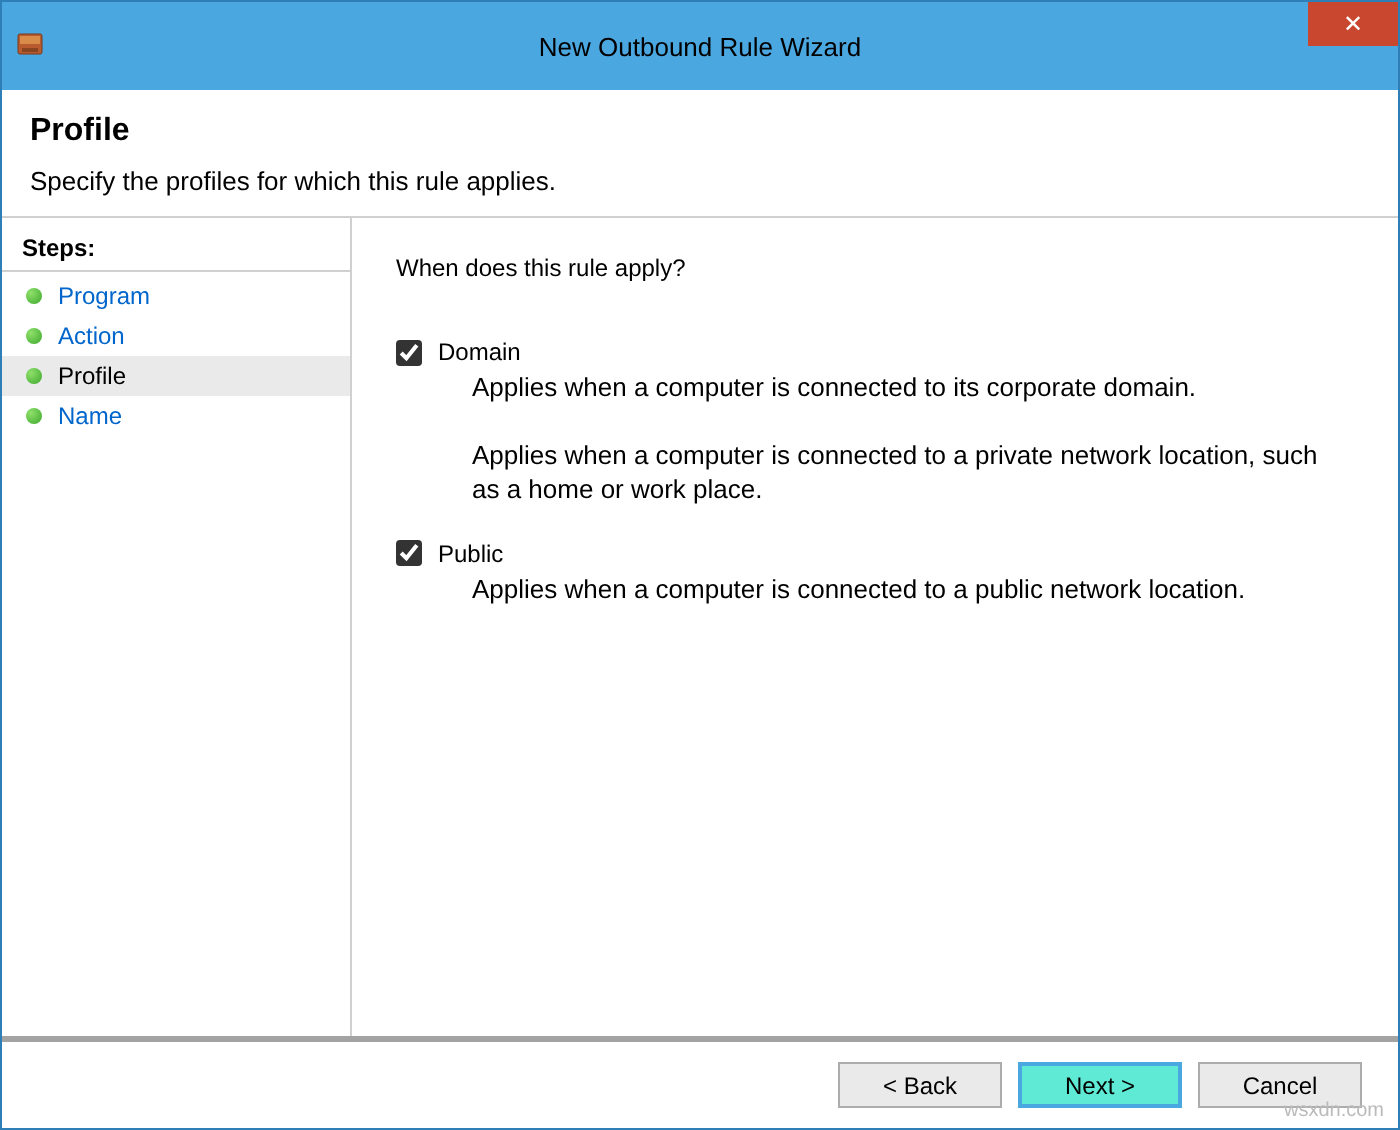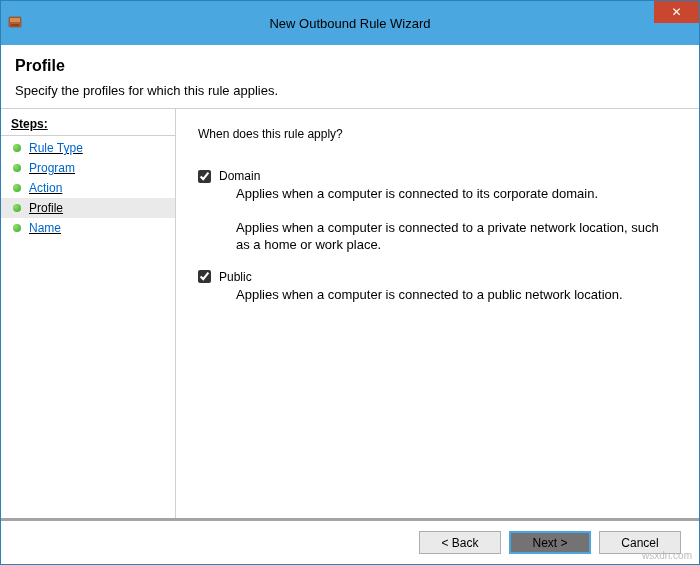--- a/index.html
+++ b/index.html
@@ -73,21 +73,20 @@
     .body {
       flex: 1;
       display: flex;
       min-height: 0;
     }
     .sidebar {
       width: 175px;
       border-right: 1px solid #d0d0d0;
       background: #fff;
       padding-top: 6px;
-      text-decoration: underline;
     }
     .sidebar .steps-label {
       font-weight: bold;
       font-size: 12px;
       padding: 2px 10px 4px 10px;
       border-bottom: 1px solid #d0d0d0;
       margin-bottom: 2px;
     }
     .step-item {
       display: flex;
@@ -155,21 +154,21 @@
       min-width: 82px;
       height: 23px;
       border: 1px solid #adadad;
       background: #eaeaea;
       font-size: 12px;
       cursor: pointer;
       padding: 0 10px;
     }
     .btn.primary {
       border: 2px solid #4ba7e0;
-      background: #737373;
+      background: #5eead4;
     }
     .watermark {
       position: absolute;
       right: 8px;
       bottom: 4px;
       font-size: 10px;
       color: #bbb;
       pointer-events: none;
     }
   </style>
@@ -199,24 +198,20 @@
 
   <div class="divider"></div>
 
   <div class="body">
 
     <div class="sidebar">
       <div class="steps-label">Steps:</div>
 
       <div class="step-item link">
         <span class="bullet"></span>
-        <span>Rule Type</span>
-      </div>
-      <div class="step-item link">
-        <span class="bullet"></span>
         <span>Program</span>
       </div>
       <div class="step-item link">
         <span class="bullet"></span>
         <span>Action</span>
       </div>
       <div class="step-item current">
         <span class="bullet"></span>
         <span>Profile</span>
       </div>

